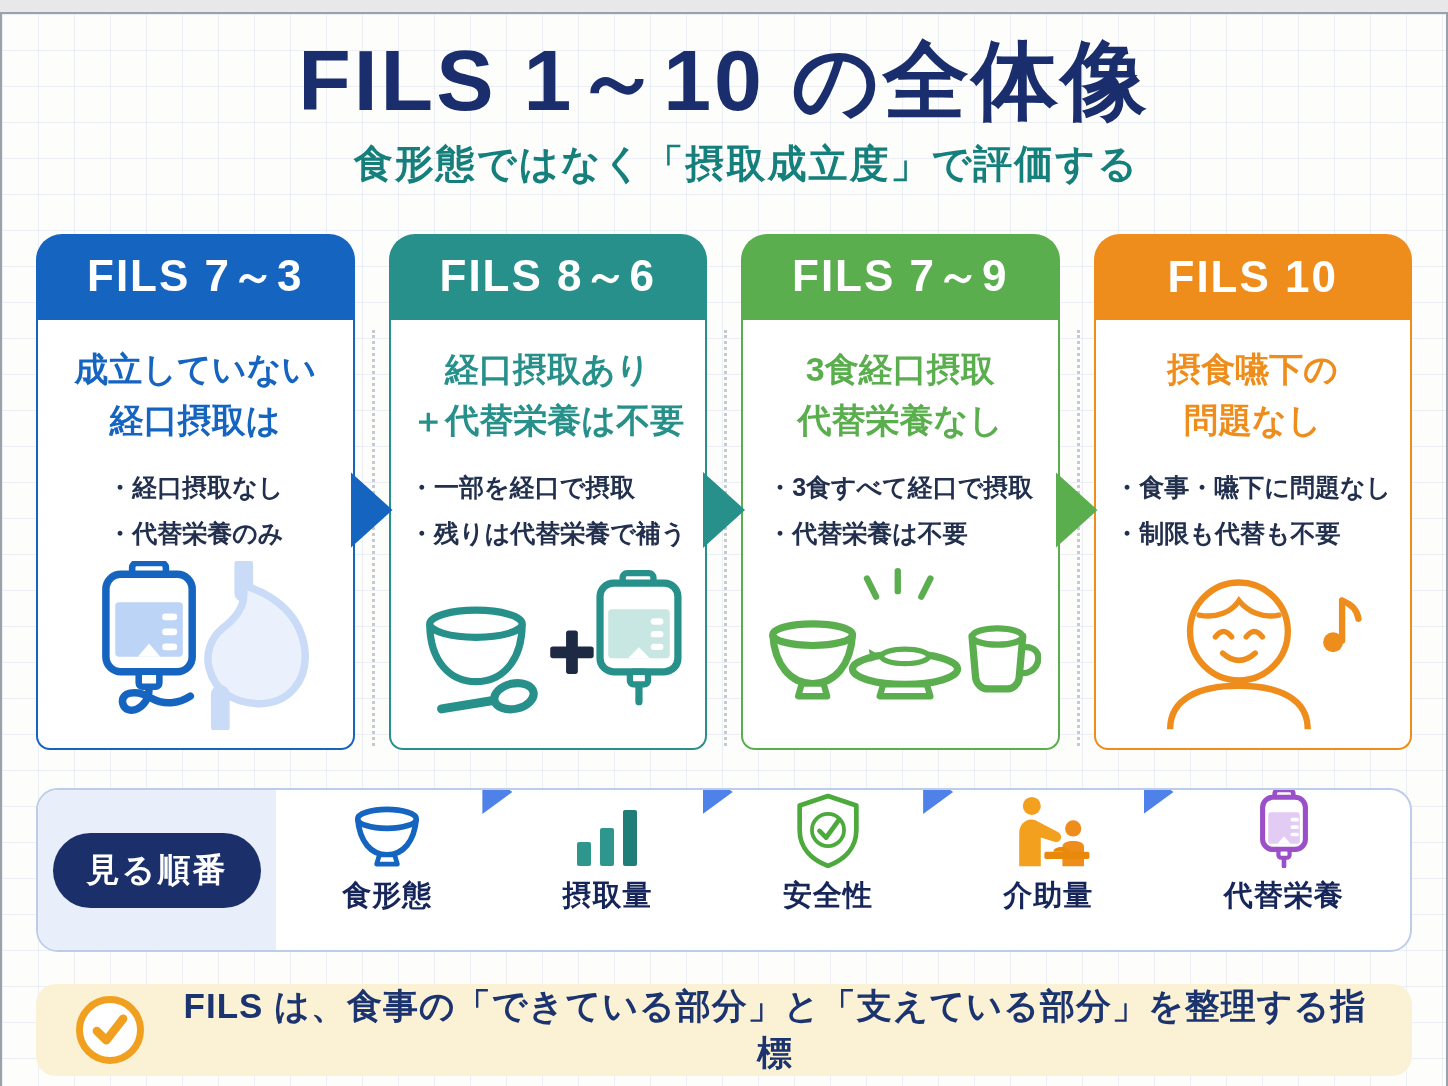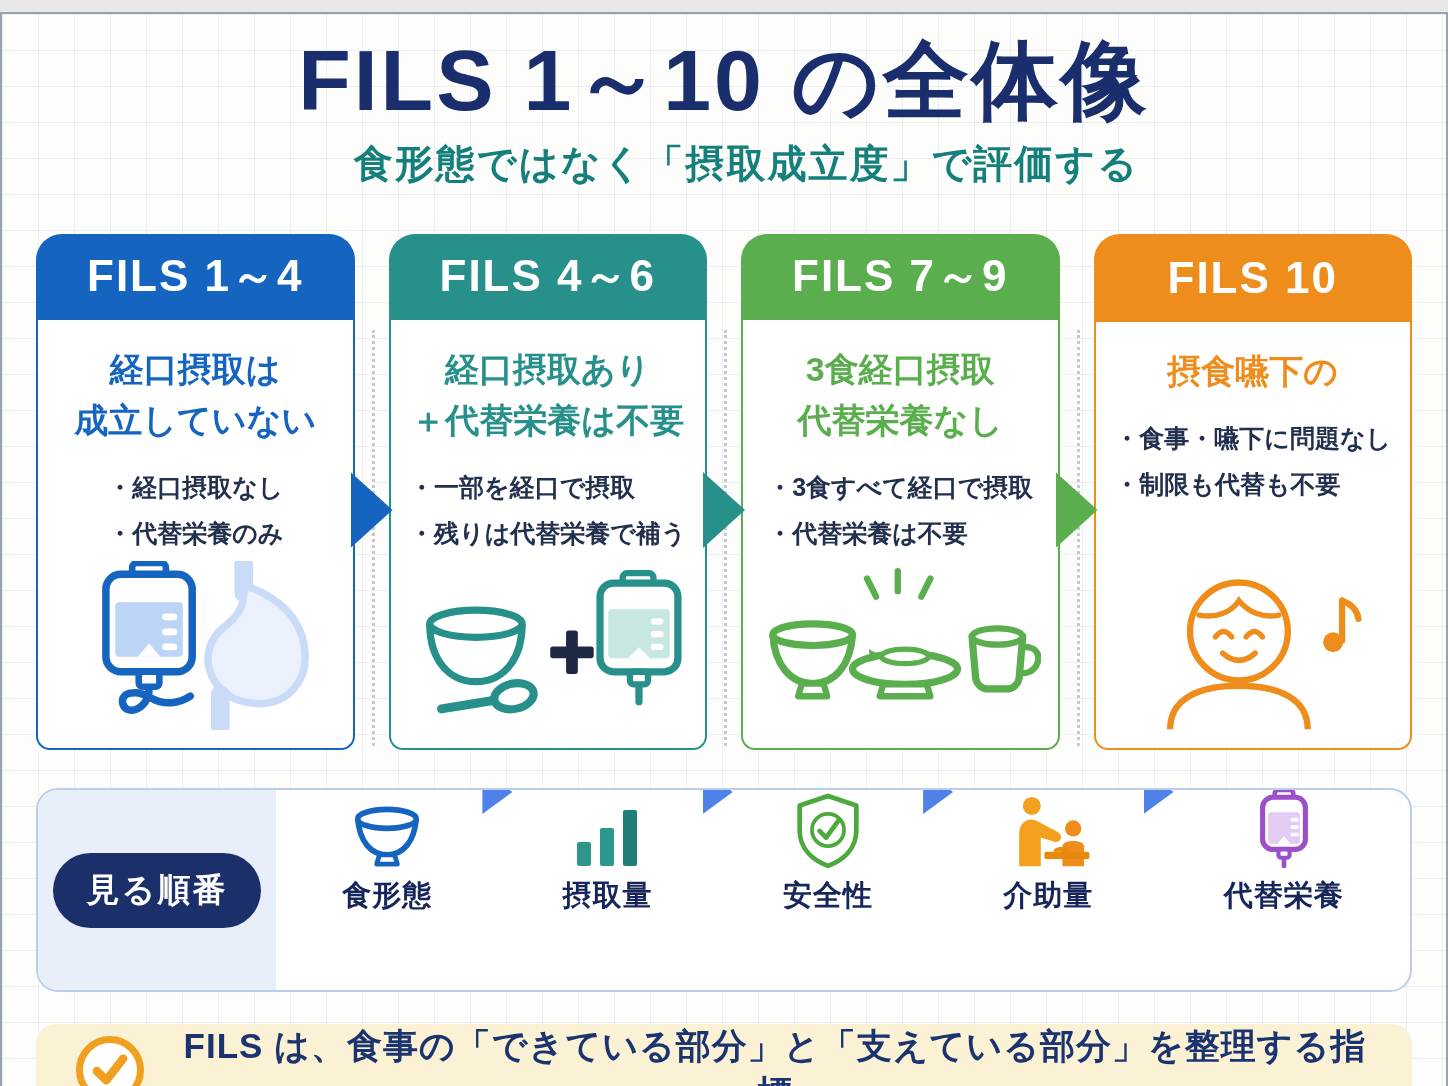--- a/index.html
+++ b/index.html
@@ -39,21 +39,21 @@
     content:""; position:absolute; top:96px; bottom:4px; left:50%;
     border-left:3px dotted #C5CAD2;
   }
   .gap-arrow {
     position:absolute; top:238px; left:50%; transform:translateX(-50%);
     width:42px; height:76px; background:var(--c);
     clip-path:polygon(0 0,100% 50%,0 100%); z-index:2;
   }
   
   .order-section {
-    margin:38px 34px 0; height:204px; background:#fff;
+    margin:38px 34px 0; height:164px; background:#fff;
     border:2px solid #BCCDEA; border-radius:22px;
     display:flex; overflow:hidden;
   }
   .order-left { width:238px; flex:0 0 238px; background:#E9EFFA; display:flex; align-items:center; justify-content:center; }
   .order-badge {
     background:#1B2F6B; color:#fff; font-size:33px; font-weight:bold;
     padding:15px 34px; border-radius:48px; letter-spacing:2px;
   }
   .order-items { flex:1; display:flex; align-items:flex-start; justify-content:space-evenly; padding:0 16px; }
   .order-item { display:flex; flex-direction:column; align-items:center; gap:8px; }
@@ -81,25 +81,25 @@
 <div class="page">
 
   <div class="masthead">
     <div class="main-title">FILS 1～10 の全体像</div>
     <div class="subtitle">食形態ではなく「摂取成立度」で評価する</div>
   </div>
 
   <div class="columns-row">
 
     <div class="col" style="--c: #1565C0;">
-      <div class="col-header">FILS 1～4</div>
+      <div class="col-header">FILS 7～3</div>
       <div class="col-body">
         <div class="col-title">
+          <div>成立していない</div>
           <div>経口摂取は</div>
-          <div>成立していない</div>
         </div>
         <div class="col-bullets">
           <div>・経口摂取なし</div>
           <div>・代替栄養のみ</div>
         </div>
         <div class="col-icon">
           <svg viewBox="0 0 290 180" width="272" height="169">
             <path d="M197,4 L197,34" stroke="#C9DBF6" stroke-width="20" stroke-linecap="round" fill="none"></path>
             <path d="M197,26 C232,36 258,60 262,94 C266,128 244,152 214,152 C186,152 166,138 160,114 C156,98 162,82 174,72 C186,63 197,50 197,36 Z" fill="#EAF1FC" stroke="#C9DBF6" stroke-width="8"></path>
             <path d="M172,142 L172,176" stroke="#C9DBF6" stroke-width="20" stroke-linecap="round"></path>
@@ -115,21 +115,21 @@
           </svg>
         </div>
       </div>
     </div>
 
     <div class="gap" style="--c: #1565C0;">
       <div class="gap-arrow"></div>
     </div>
 
     <div class="col" style="--c: #28908A;">
-      <div class="col-header">FILS 4～6</div>
+      <div class="col-header">FILS 8～6</div>
       <div class="col-body">
         <div class="col-title">
           <div>経口摂取あり</div>
           <div>＋代替栄養は不要</div>
         </div>
         <div class="col-bullets">
           <div>・一部を経口で摂取</div>
           <div>・残りは代替栄養で補う</div>
         </div>
         <div class="col-icon">
@@ -195,20 +195,21 @@
 
     <div class="gap" style="--c: #5BAE4E;">
       <div class="gap-arrow"></div>
     </div>
 
     <div class="col" style="--c: #EE8D1C;">
       <div class="col-header">FILS 10</div>
       <div class="col-body">
         <div class="col-title">
           <div>摂食嚥下の</div>
+          <div>問題なし</div>
         </div>
         <div class="col-bullets">
           <div>・食事・嚥下に問題なし</div>
           <div>・制限も代替も不要</div>
         </div>
         <div class="col-icon">
           <svg viewBox="0 0 310 190" width="281" height="172">
             <path d="M64,188 C64,154 96,140 140,140 C184,140 216,154 216,188" fill="#fff" stroke="#EE8D1C" stroke-width="7"></path>
             <circle cx="140" cy="80" r="54" fill="#fff" stroke="#EE8D1C" stroke-width="7"></circle>
             <path d="M96,62 C116,66 132,58 140,46 C150,58 166,66 184,62" fill="none" stroke="#EE8D1C" stroke-width="6" stroke-linecap="round"></path>

